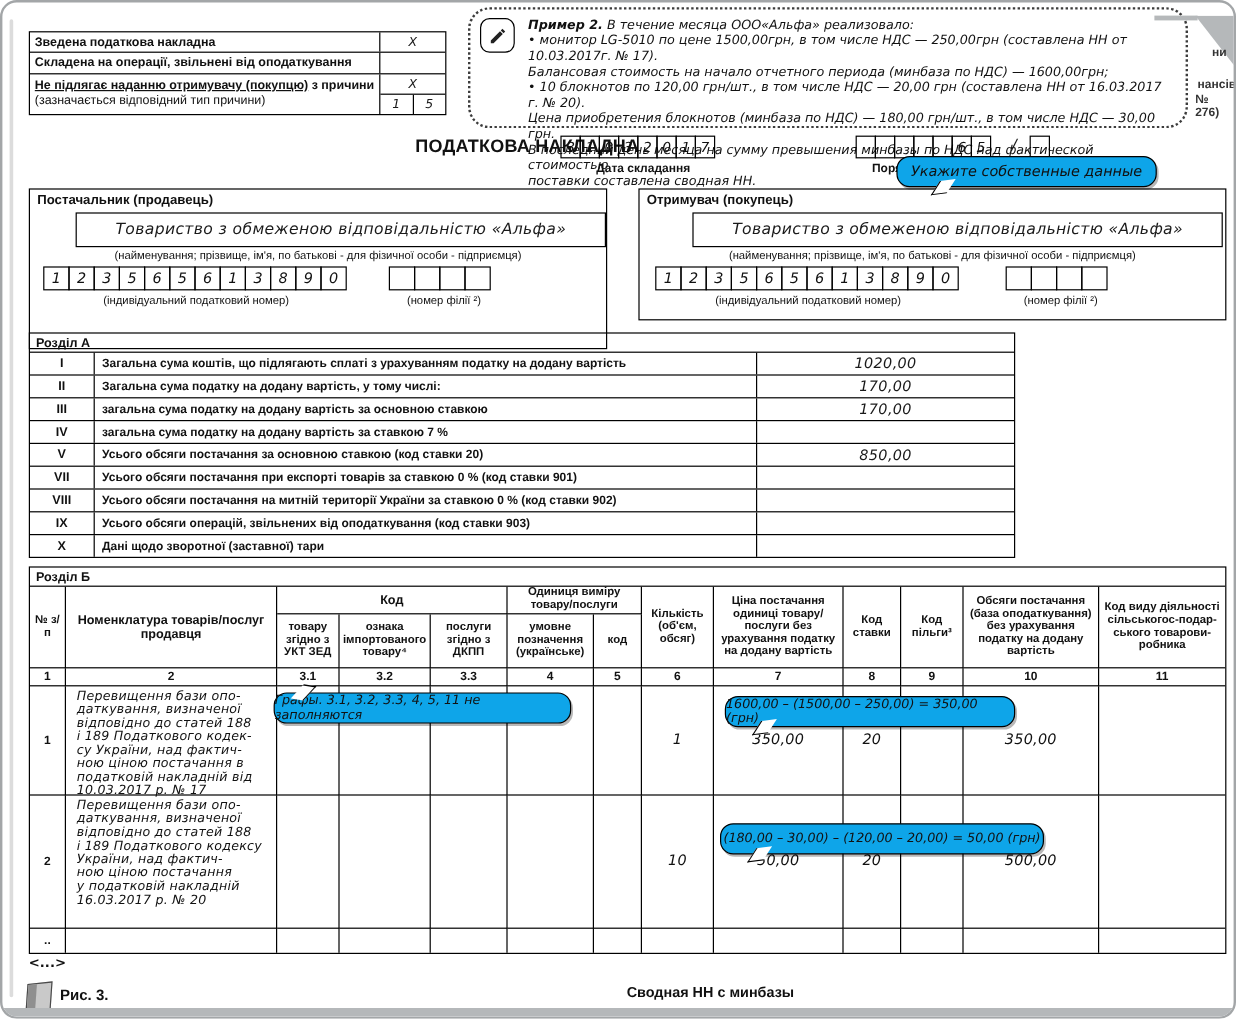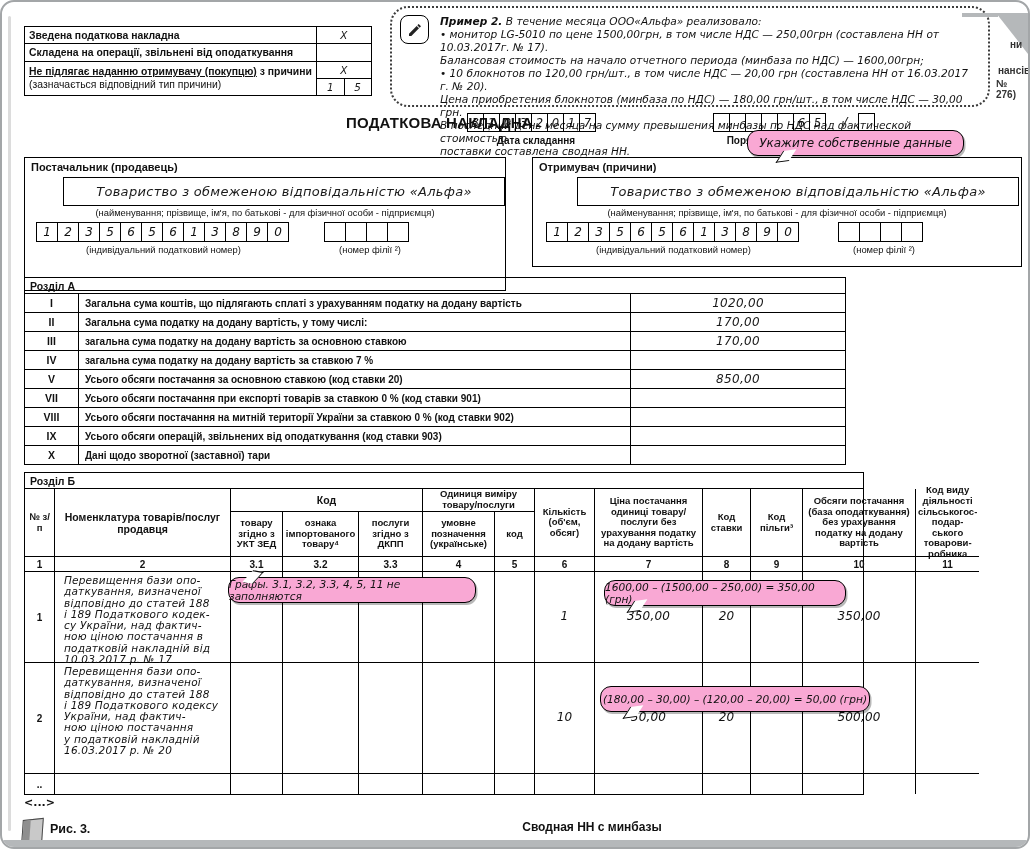--- a/index.html
+++ b/index.html
@@ -49,42 +49,42 @@
   .boxlabel{font:700 10px "Liberation Sans",sans-serif;text-align:center;}
   .cap{font-size:9.4px;text-align:center;color:#111;}
   
   .party{border:1.6px solid #000;box-sizing:border-box;}
   .party-label{position:absolute;left:6px;top:3px;font:700 11px "Liberation Sans",sans-serif;}
   .name-box{position:absolute;left:38px;top:19px;width:440px;height:27px;border:1.2px solid #000;
             display:flex;align-items:center;justify-content:center;
             font:italic 13px "DejaVu Sans",sans-serif;letter-spacing:.3px;}
   .name-cap{position:absolute;left:0;right:0;top:49px;}
   
-  .co{position:absolute;border:1.9px solid #000;border-radius:11px;background:#f9a8d4;
+  .co{position:absolute;border:1.9px solid #000;border-radius:11px;background:#0ea5e9;
       display:flex;align-items:center;justify-content:center;
       font:italic 10.6px "DejaVu Sans",sans-serif;box-shadow:1.5px 2px 0 rgba(0,0,0,.28);}
   .tail{position:absolute;width:11px;height:11px;background:#fff;}
   .tail-down{bottom:-7px;border-left:1.9px solid #000;border-bottom:1.9px solid #000;
              transform:skewX(-38deg) rotate(-8deg);}
   .tail-up{top:-7px;border-right:1.9px solid #000;border-top:1.9px solid #000;
            transform:skewX(-38deg) rotate(8deg);}
   
   .seca{left:22px;top:275px;width:822px;border:1.6px solid #000;box-sizing:border-box;}
   .seca-title,.secb-title{height:15px;border-bottom:1px solid #000;display:flex;align-items:center;
         padding-left:5px;font:700 10.5px "Liberation Sans",sans-serif;}
   .sa-row{display:flex;height:18px;border-bottom:1px solid #000;}
   .sa-row:last-child{border-bottom:none;}
   .sa-num{width:53px;border-right:1px solid #000;display:flex;align-items:center;justify-content:center;
           font:700 10.5px "Liberation Sans",sans-serif;}
   .sa-label{flex:1;display:flex;align-items:center;padding-left:6px;
             font:700 10px "Liberation Sans",sans-serif;}
   .sa-val{width:214px;border-left:1px solid #000;display:flex;align-items:center;justify-content:center;
           font-size:12px;}
   
-  .secb{left:22px;top:470px;width:840px;border:1.6px solid #000;box-sizing:border-box;}
+  .secb{left:22px;top:470px;width:998px;border:1.6px solid #000;box-sizing:border-box;}
   .secb-grid{display:grid;
      grid-template-columns:30px 176px 52px 76px 64px 72px 40px 60px 108px 48px 52px 113px 1fr;
      grid-template-rows:23px 45px 15px 91px 111px 20px;}
   .c{border-right:1px solid #000;border-bottom:1px solid #000;box-sizing:border-box;
      display:flex;align-items:center;justify-content:center;text-align:center;
      font:700 9.5px/10.6px "Liberation Sans",sans-serif;padding:1px 2px;}
   .c.lastcol{border-right:none;} .c.lastrow{border-bottom:none;}
   .c.num{font:700 10px "Liberation Sans",sans-serif;}
   .c.body{font:italic 10.5px/11.3px "DejaVu Sans",sans-serif;letter-spacing:.2px;}
   .c.iname{align-items:flex-start;justify-content:flex-start;text-align:left;
@@ -198,21 +198,21 @@
     <div class="cells" style="position:absolute;left:300px;top:64px;">
       <div class="icell"></div>
       <div class="icell"></div>
       <div class="icell"></div>
       <div class="icell"></div>
     </div>
     <div class="cap" style="position:absolute;left:290px;top:86px;width:110px;">(номер філії ²)</div>
   </div>
 
   <div class="abs party" style="left:530px;top:155px;width:490px;height:110px;">
-    <div class="party-label">Отримувач (причини)</div>
+    <div class="party-label">Отримувач (покупець)</div>
     <div class="name-box hand" style="left:44px;">Товариство з обмеженою відповідальністю «Альфа»</div>
     <div class="name-cap cap">(найменування; прізвище, ім'я, по батькові - для фізичної особи - підприємця)</div>
     <div class="cells" style="position:absolute;left:14px;top:64px;">
       <div class="icell">1</div>
       <div class="icell">2</div>
       <div class="icell">3</div>
       <div class="icell">5</div>
       <div class="icell">6</div>
       <div class="icell">5</div>
       <div class="icell">6</div>

